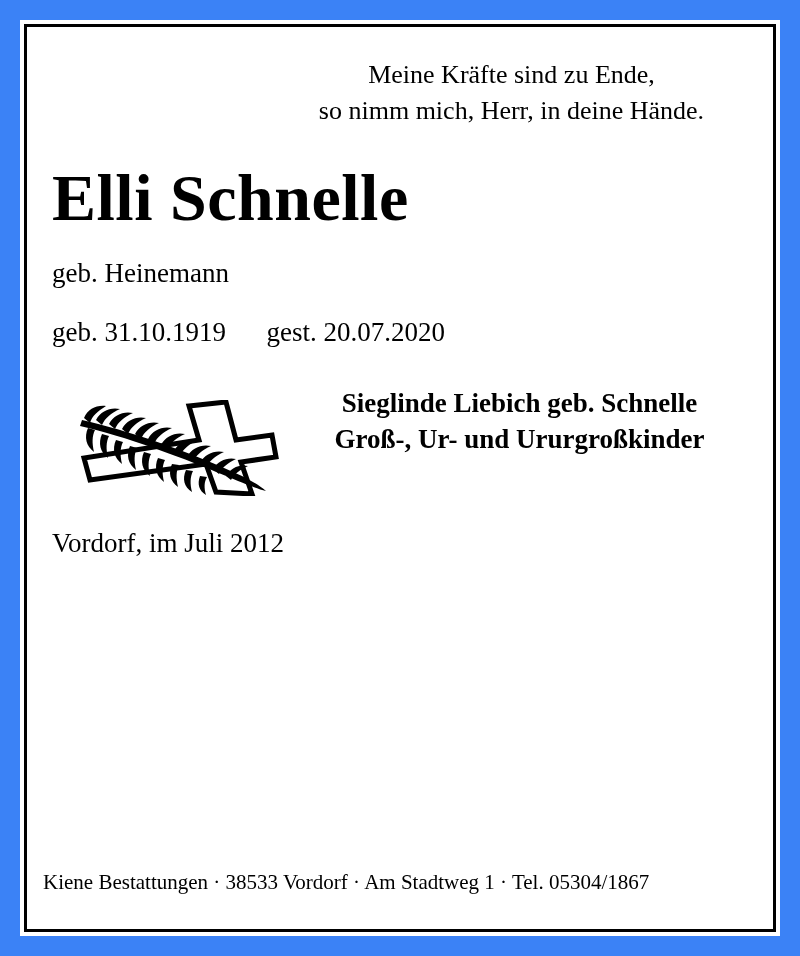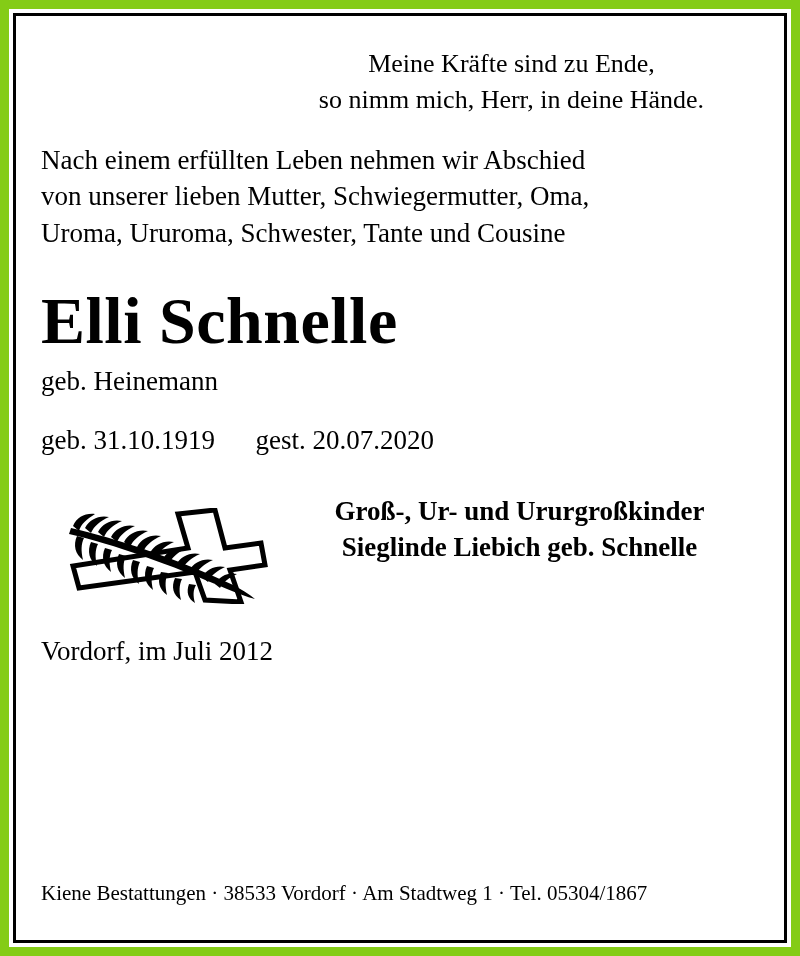--- a/index.html
+++ b/index.html
@@ -13,22 +13,22 @@
     color: #000000;
     -webkit-font-smoothing: antialiased;
   }
 
   
   .obituary {
     position: relative;
     width: 800px;
     height: 956px;
     box-sizing: border-box;
-    background: #84cc16;       
-    padding: 9px;
+    background: #3b82f6;       
+    padding: 20px;
     overflow: hidden;
   }
   .frame-gap {                  
     box-sizing: border-box;
     width: 100%;
     height: 100%;
     background: #ffffff;
     padding: 4px;
   }
   .frame-inner {                
@@ -73,21 +73,21 @@
   .deceased-name {
     font-size: 66px;
     font-weight: bold;
     letter-spacing: 0.5px;
     line-height: 1.05;
     white-space: nowrap;
   }
   .maiden-name {
     font-size: 27px;
     line-height: 1.3;
-    margin-top: 9px;
+    margin-top: 24px;
   }
   .life-dates {
     font-size: 27px;
     line-height: 1.3;
     margin-top: 24px;
     white-space: pre;
   }
 
   
   .mourn-row {
@@ -130,46 +130,41 @@
   .ceremony {
     margin-top: 28px;
     font-size: 27px;
     line-height: 1.36;
   }
   .ceremony div { white-space: nowrap; }
 
   
   .footer {
     position: absolute;
-    left: 25px;
+    left: 16px;
     right: 22px;
     bottom: 34px;
     font-size: 21px;
     line-height: 1.2;
     white-space: nowrap;
   }
 </style>
 </head>
 <body>
 
 <div class="obituary">
   <div class="frame-gap">
     <div class="frame-inner">
       <div class="content">
 
         <div class="verse">
           <div>Meine Kräfte sind zu Ende,</div>
           <div>so nimm mich, Herr, in deine Hände.</div>
         </div>
 
-        <div class="intro">
-          <div>Nach einem erfüllten Leben nehmen wir Abschied</div>
-          <div>von unserer lieben Mutter, Schwiegermutter, Oma,</div>
-          <div>Uroma, Ururoma, Schwester, Tante und Cousine</div>
-        </div>
 
         <div class="name-block">
           <div class="deceased-name">Elli Schnelle</div>
           <div class="maiden-name">geb. Heinemann</div>
           <div class="life-dates">geb. 31.10.1919      gest. 20.07.2020</div>
         </div>
 
         <div class="mourn-row">
 
           <div class="emblem">
@@ -202,22 +197,22 @@
                 <path d="M78 52 C74 61 76 70 84 76 C82 67 82 60 85 54 Z"></path>
                 <path d="M92 58 C88 67 90 76 98 82 C96 73 96 66 99 60 Z"></path>
                 <path d="M106 64 C102 73 104 81 112 87 C110 78 110 71 113 65 Z"></path>
                 <path d="M120 70 C116 79 118 87 126 92 C124 84 124 77 127 71 Z"></path>
                 <path d="M134 76 C131 84 133 91 140 95 C138 88 138 82 141 77 Z"></path>
               </g>
             </svg>
           </div>
 
           <div class="mourners">
+            <div class="mourn-name">Sieglinde Liebich geb. Schnelle</div>
             <div class="mourn-name">Groß-, Ur- und Ururgroßkinder</div>
-            <div class="mourn-name">Sieglinde Liebich geb. Schnelle</div>
           </div>
 
         </div>
 
         <div class="place-line">Vordorf, im Juli 2012</div>
 
 
         <div class="footer">Kiene Bestattungen · 38533 Vordorf · Am Stadtweg 1 · Tel. 05304/1867</div>
 
       </div>

